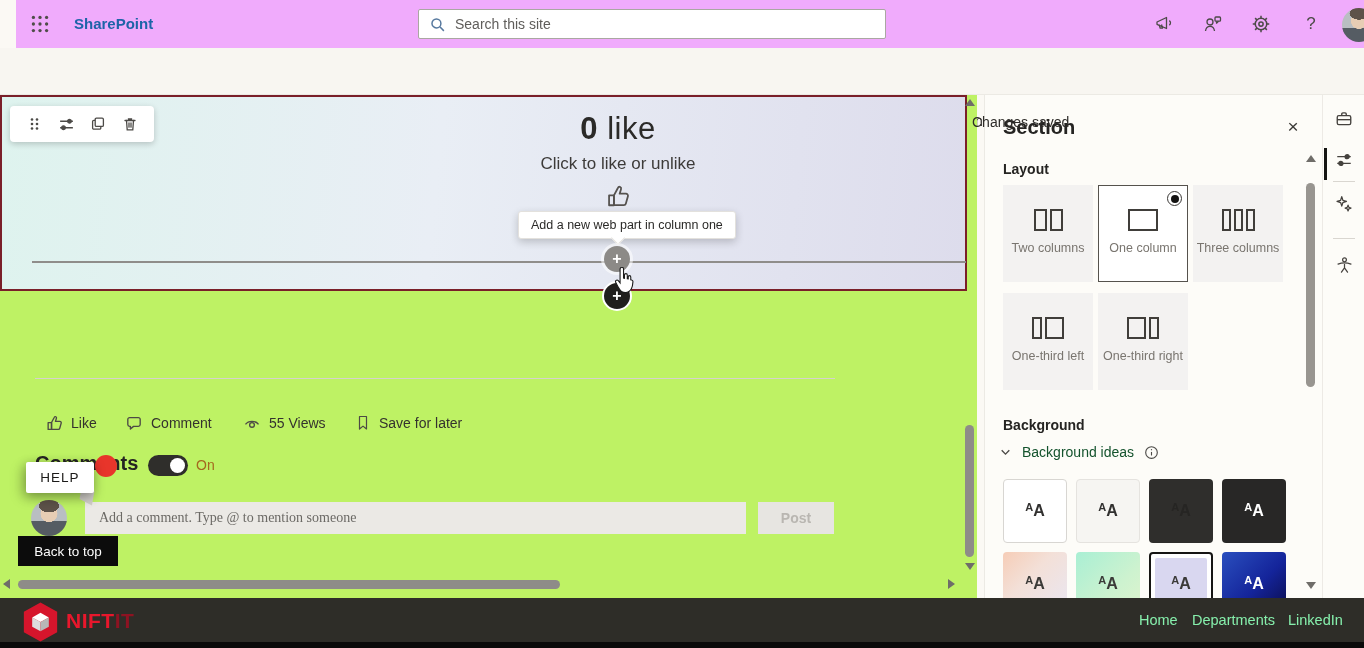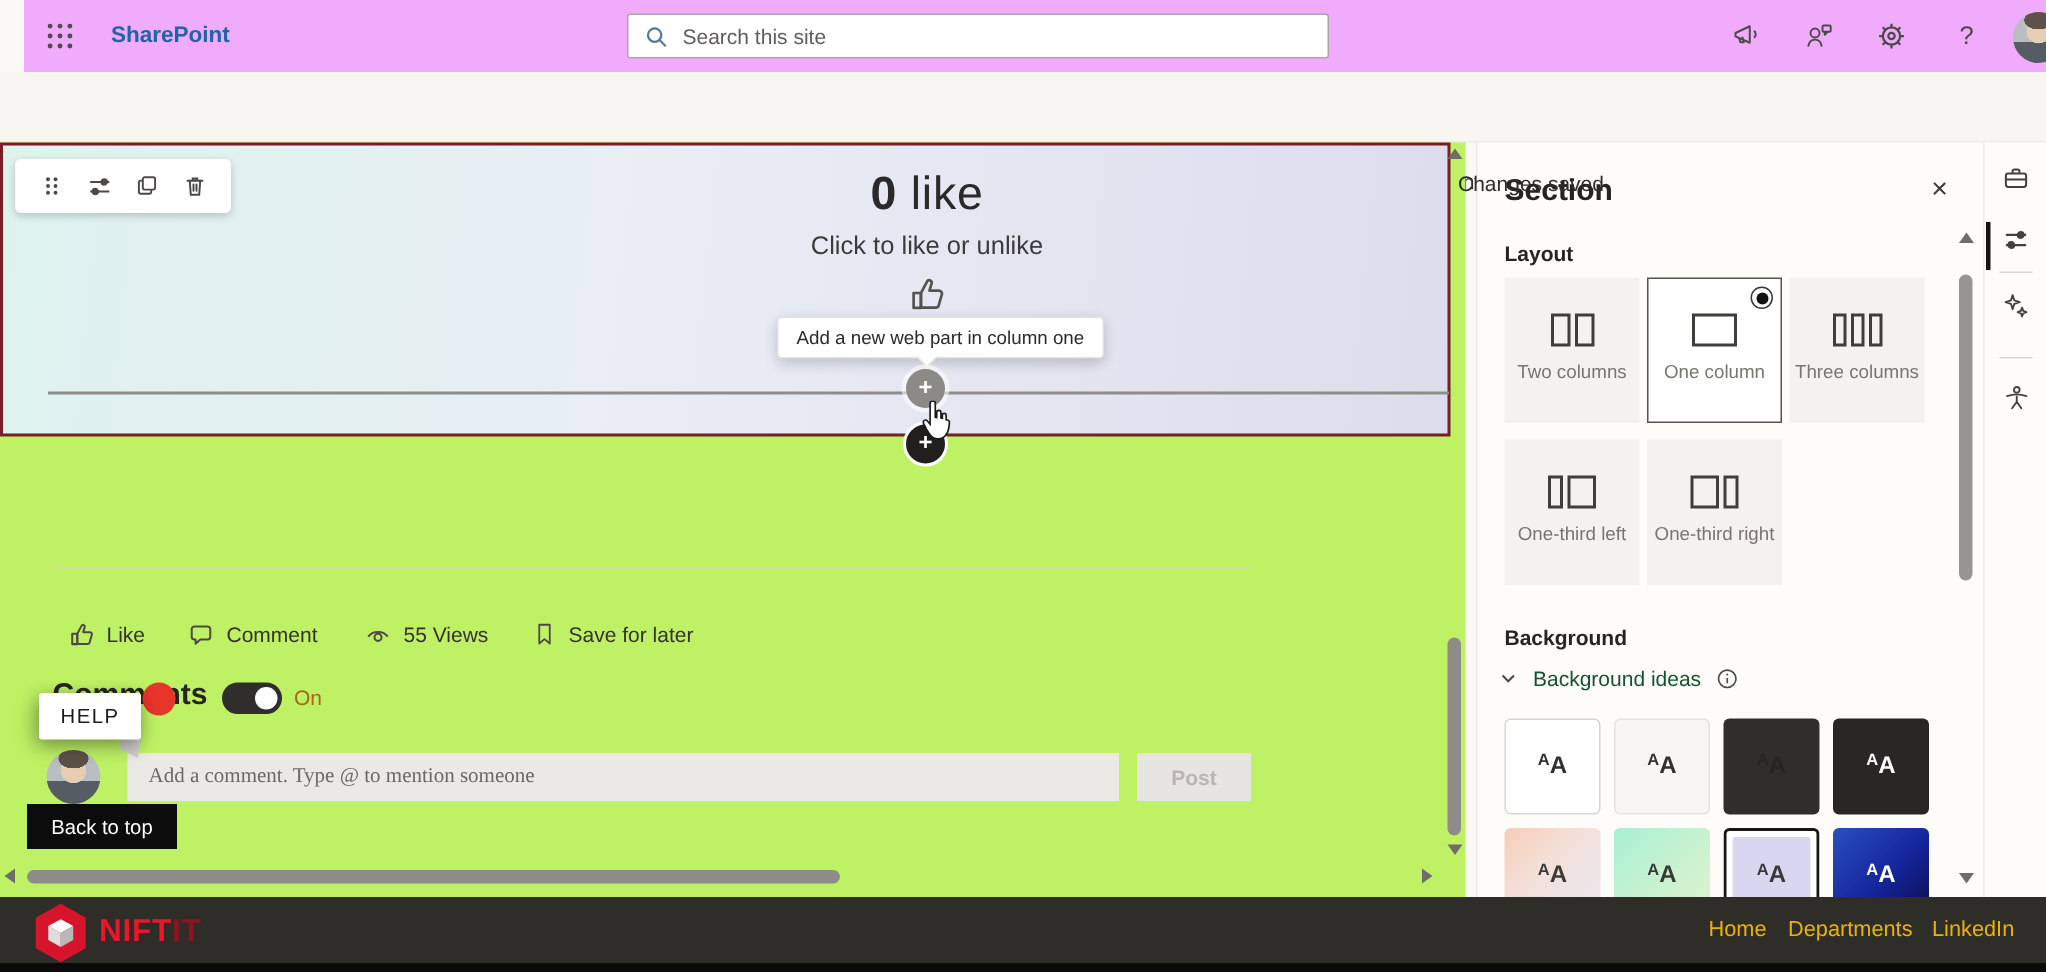--- a/index.html
+++ b/index.html
@@ -112,21 +112,21 @@
   .edge .eic{position:absolute;left:12px;color:#45423e;cursor:pointer}
   .edge .active-bar{position:absolute;left:1px;top:53px;width:3px;height:32px;background:#141412}
   .edge .ediv{position:absolute;left:10px;width:22px;height:1px;background:#d9d6d0}
 
   
   .footer{position:absolute;left:0;top:598px;width:1364px;height:50px;background:var(--footer-bg)}
   .footer .logo{position:absolute;left:22px;top:3px}
   .brand{position:absolute;left:66px;top:11px;font-size:21px;font-weight:800;letter-spacing:.5px}
   .brand .p1{color:var(--brand-red)}
   .brand .p2{color:var(--brand-dark-red)}
-  .flink{position:absolute;top:14px;font-size:14.5px;color:#eab308;cursor:pointer}
+  .flink{position:absolute;top:14px;font-size:14.5px;color:#86efac;cursor:pointer}
   .footer .strip{position:absolute;left:0;top:44px;width:1364px;height:6px;background:#0a0a0a}
 </style>
 </head>
 <body>
 
 <div class="app">
 
   <header class="suite-bar">
     <span class="waffle">
       <svg width="22" height="22" viewBox="0 0 20 20" fill="#4f4d49">

